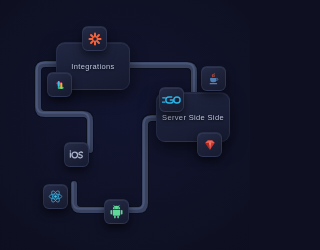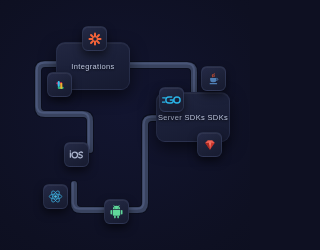--- a/index.html
+++ b/index.html
@@ -115,21 +115,21 @@
       <line x1="126" y1="65" x2="184" y2="65" stroke="url(#pulseGrad)" stroke-width="5" stroke-linecap="round"></line>
       <line x1="130" y1="65" x2="178" y2="65" stroke="#7ea8ff" stroke-width="1.6" stroke-linecap="round" stroke-opacity=".8"></line>
     </g>
   </svg>
 
   <div class="card" id="card-integrations">
     <span class="card-label">Integrations</span>
   </div>
 
   <div class="card" id="card-server">
-    <span class="card-label">Server SDKs SDKs</span>
+    <span class="card-label">Server Side Side</span>
   </div>
 
 
   <div class="tile" id="tile-zapier">
     <svg width="14" height="14" viewBox="0 0 24 24">
       <g stroke="#f4643a" stroke-width="3.4" stroke-linecap="round">
         <line x1="12" y1="2.5" x2="12" y2="21.5"></line>
         <line x1="2.5" y1="12" x2="21.5" y2="12"></line>
         <line x1="5.2" y1="5.2" x2="18.8" y2="18.8"></line>
         <line x1="18.8" y1="5.2" x2="5.2" y2="18.8"></line>

